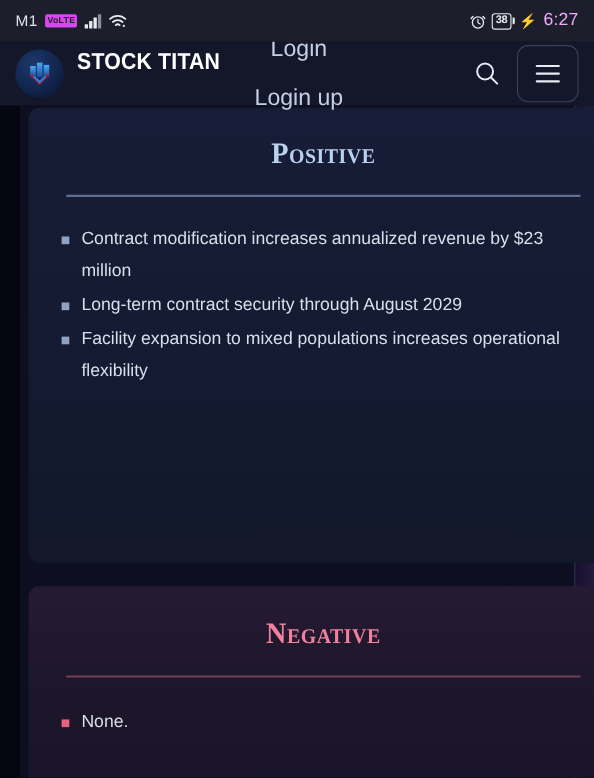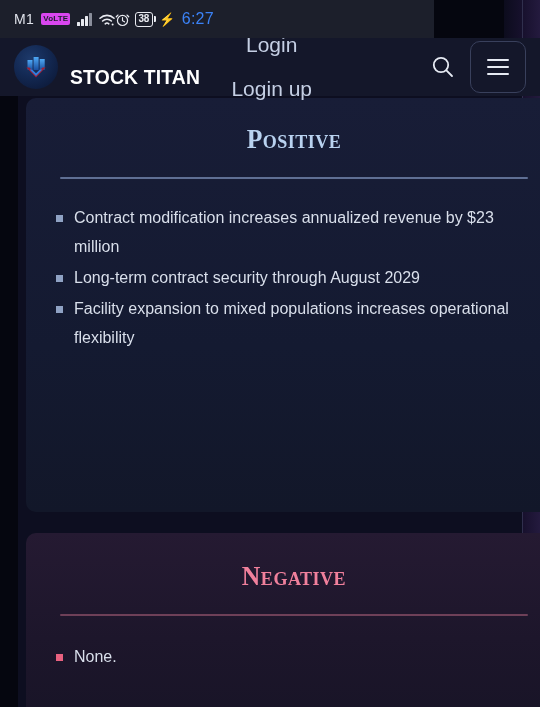--- a/index.html
+++ b/index.html
@@ -30,23 +30,23 @@
     position:absolute; top:96px; left:0; width:18px; height:611px;
     background:#05060f; z-index:2;
   }
   .content-band {
     position:absolute; top:96px; left:18px; width:504px; height:611px;
     background:#0d0e20; z-index:1;
   }
 
   
   .statusbar {
-    position:absolute; top:0; left:0; width:434px; height:38px;
+    position:absolute; top:0; left:0; width:540px; height:38px;
     background:#1c1f2b; z-index:10;
-    display:flex; align-items:center; justify-content:flex-start;
+    display:flex; align-items:center; justify-content:space-between;
     padding:0 14px;
     color:#e8eaf0;
   }
   .sb-left, .sb-right { display:flex; align-items:center; }
   .sb-left { gap:7px; }
   .sb-right { gap:5px; }
   .carrier { font-size:14px; letter-spacing:.4px; color:#dfe2ea; font-weight:400; }
   .volte {
     font-size:8px; font-weight:700; letter-spacing:.2px;
     background:#d946ef; color:#1c1f2b;
@@ -63,29 +63,29 @@
   .battery {
     display:flex; align-items:center;
   }
   .batt-body {
     border:1.5px solid #e8eaf0; border-radius:3px;
     font-size:10px; font-weight:600; color:#e8eaf0;
     padding:0px 2.5px 1px; line-height:12px; letter-spacing:-.2px;
   }
   .batt-cap { width:2px; height:6px; background:#e8eaf0; border-radius:0 1px 1px 0; margin-left:1px; }
   .bolt { font-size:13px; color:#e8eaf0; margin-left:-1px; }
-  .time { font-size:16px; color:#3b82f6; letter-spacing:.2px; margin-left:1px; }
+  .time { font-size:16px; color:#f0abfc; letter-spacing:.2px; margin-left:1px; }
 
   
   .header {
     position:absolute; top:38px; left:0; width:540px; height:58px;
     background:#14172a; z-index:9;
     display:flex; align-items:center; padding:0 14px;
   }
-  .logo-wrap { display:flex; align-items:flex-end; gap:12px; }
+  .logo-wrap { display:flex; align-items:flex-start; gap:12px; }
   .logo-badge {
     width:44px; height:44px; border-radius:50%;
     background:radial-gradient(circle at 38% 32%, #1d3a6b 0%, #142a55 40%, #0a1430 100%);
     display:flex; align-items:center; justify-content:center;
     flex:none;
   }
   .brand {
     font-family:"Liberation Sans", sans-serif;
     font-size:21px; font-weight:700; color:#ffffff;
     letter-spacing:.2px; transform:scaleX(.92); transform-origin:left center;

